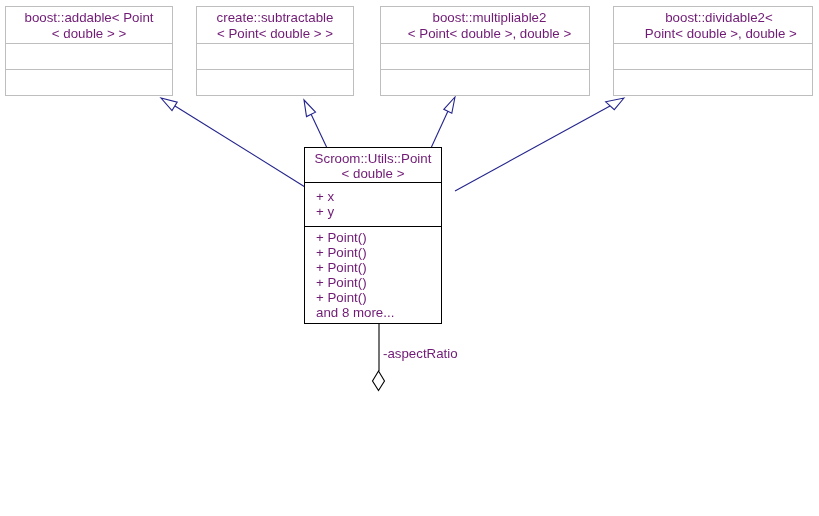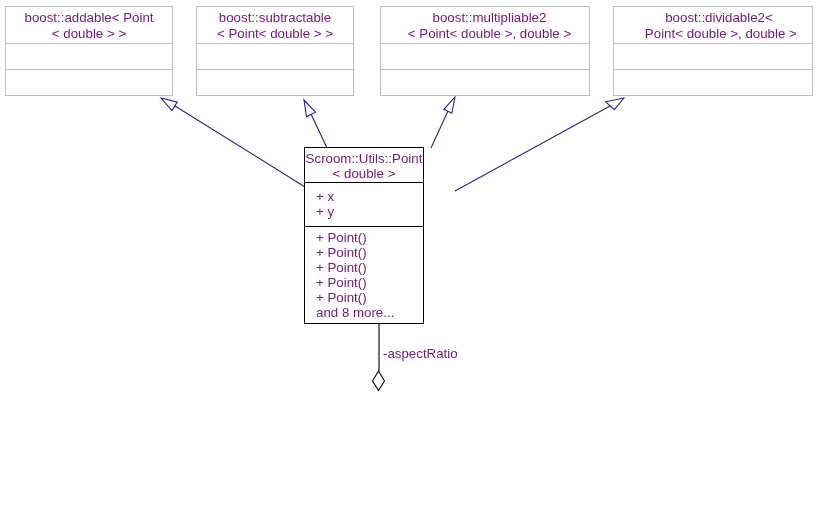--- a/index.html
+++ b/index.html
@@ -53,21 +53,21 @@
   .gtop .uml-title { height: 37px; }
   .gtop .sec1 { height: 26px; }
   .gtop .sec2 { height: 25px; }
   #box-addable      { left: 5px;   top: 6px; width: 168px; }
   #box-subtractable { left: 196px; top: 6px; width: 158px; }
   #box-multipliable { left: 380px; top: 6px; width: 210px; }
   #box-multipliable .uml-title { padding-left: 9px; }
   #box-dividable    { left: 613px; top: 6px; width: 200px; }
   #box-dividable .uml-title { padding-left: 12px; }
   
-  #box-point { left: 304px; top: 147px; width: 120px; height: 177px; line-height: 15px; }
+  #box-point { left: 304px; top: 147px; width: 138px; height: 177px; line-height: 15px; }
   #box-point .uml-title { height: 35px; padding-top: 3px; }
   #box-point .attrs { height: 44px; padding: 6px 4px 0 11px; }
   #box-point .methods { height: 96px; padding: 3px 4px 0 11px; }
   
   #box-tweakrulers { left: 306px; top: 389px; width: 146px; height: 119px; }
   #box-tweakrulers .uml-title { height: 23px; padding-top: 3px; line-height: 17px; }
   #box-tweakrulers .sec1 { height: 27px; }
   #box-tweakrulers .methods { height: 67px; padding: 3px 4px 0 12px; }
   
   #aspect-label {
@@ -106,21 +106,21 @@
     <div class="uml-title">
       <div class="tline">boost::addable&lt; Point</div>
       <div class="tline">&lt; double &gt; &gt;</div>
     </div>
     <div class="uml-sec sec1"></div>
     <div class="uml-sec sec2 last"></div>
   </div>
 
   <div class="uml-box gtop" id="box-subtractable">
     <div class="uml-title">
-      <div class="tline">boost::subtractable</div>
+      <div class="tline">create::subtractable</div>
       <div class="tline">&lt; Point&lt; double &gt; &gt;</div>
     </div>
     <div class="uml-sec sec1"></div>
     <div class="uml-sec sec2 last"></div>
   </div>
 
   <div class="uml-box gtop" id="box-multipliable">
     <div class="uml-title align-left">
       <div class="tline">boost::multipliable2</div>
       <div class="tline">&lt; Point&lt; double &gt;, double &gt;</div>

